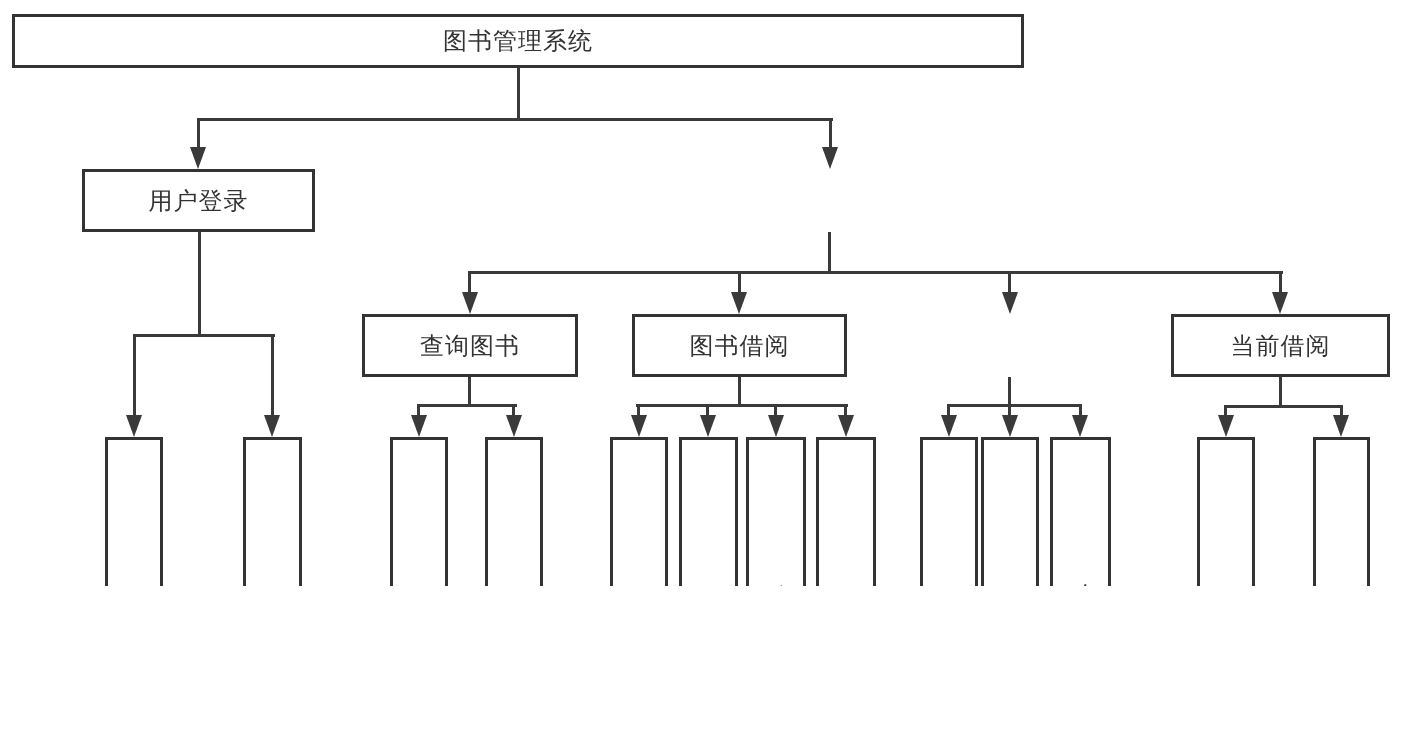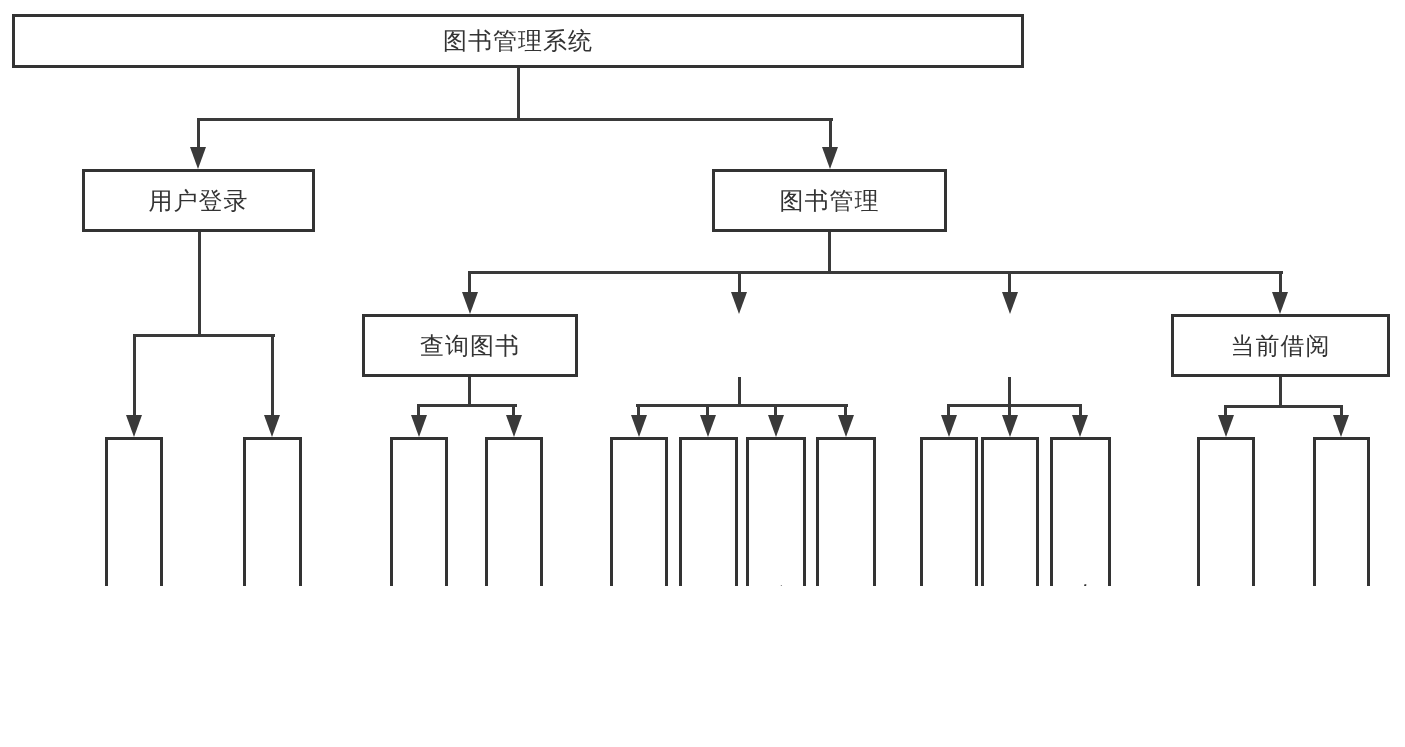--- a/index.html
+++ b/index.html
@@ -44,23 +44,20 @@
   <div class="ln" style="left:517px;top:68px;width:3px;height:53px"></div>
   <div class="ln" style="left:197px;top:118px;width:636px;height:3px"></div>
   <div class="ln" style="left:197px;top:118px;width:3px;height:32px"></div>
   <div class="ln" style="left:829px;top:118px;width:3px;height:32px"></div>
   <div class="ar" style="left:190px;top:147px"></div>
   <div class="ar" style="left:822px;top:147px"></div>
 
   <div class="box" style="left:82px;top:169px;width:233px;height:63px">
     <span class="lbl">用户登录</span>
   </div>
-  <div class="box" style="left:712px;top:169px;width:235px;height:63px">
-    <span class="lbl">图书管理</span>
-  </div>
 
   <div class="ln" style="left:198px;top:232px;width:3px;height:105px"></div>
   <div class="ln" style="left:133px;top:334px;width:142px;height:3px"></div>
   <div class="ln" style="left:133px;top:334px;width:3px;height:84px"></div>
   <div class="ln" style="left:271px;top:334px;width:3px;height:84px"></div>
   <div class="ar" style="left:126px;top:415px"></div>
   <div class="ar" style="left:264px;top:415px"></div>
 
   <div class="ln" style="left:828px;top:232px;width:3px;height:42px"></div>
   <div class="ln" style="left:468px;top:271px;width:815px;height:3px"></div>
@@ -68,20 +65,23 @@
   <div class="ln" style="left:738px;top:271px;width:3px;height:24px"></div>
   <div class="ln" style="left:1008px;top:271px;width:3px;height:24px"></div>
   <div class="ln" style="left:1279px;top:271px;width:3px;height:24px"></div>
   <div class="ar" style="left:462px;top:292px"></div>
   <div class="ar" style="left:731px;top:292px"></div>
   <div class="ar" style="left:1002px;top:292px"></div>
   <div class="ar" style="left:1272px;top:292px"></div>
 
   <div class="box" style="left:362px;top:314px;width:216px;height:63px">
     <span class="lbl">查询图书</span>
+  </div>
+  <div class="box" style="left:632px;top:314px;width:215px;height:63px">
+    <span class="lbl">图书借阅</span>
   </div>
   <div class="box" style="left:1171px;top:314px;width:219px;height:63px">
     <span class="lbl">当前借阅</span>
   </div>
 
   <div class="ln" style="left:468px;top:377px;width:3px;height:30px"></div>
   <div class="ln" style="left:417px;top:404px;width:100px;height:3px"></div>
   <div class="ln" style="left:417px;top:404px;width:3px;height:14px"></div>
   <div class="ln" style="left:512px;top:404px;width:3px;height:14px"></div>
   <div class="ar" style="left:411px;top:415px"></div>

